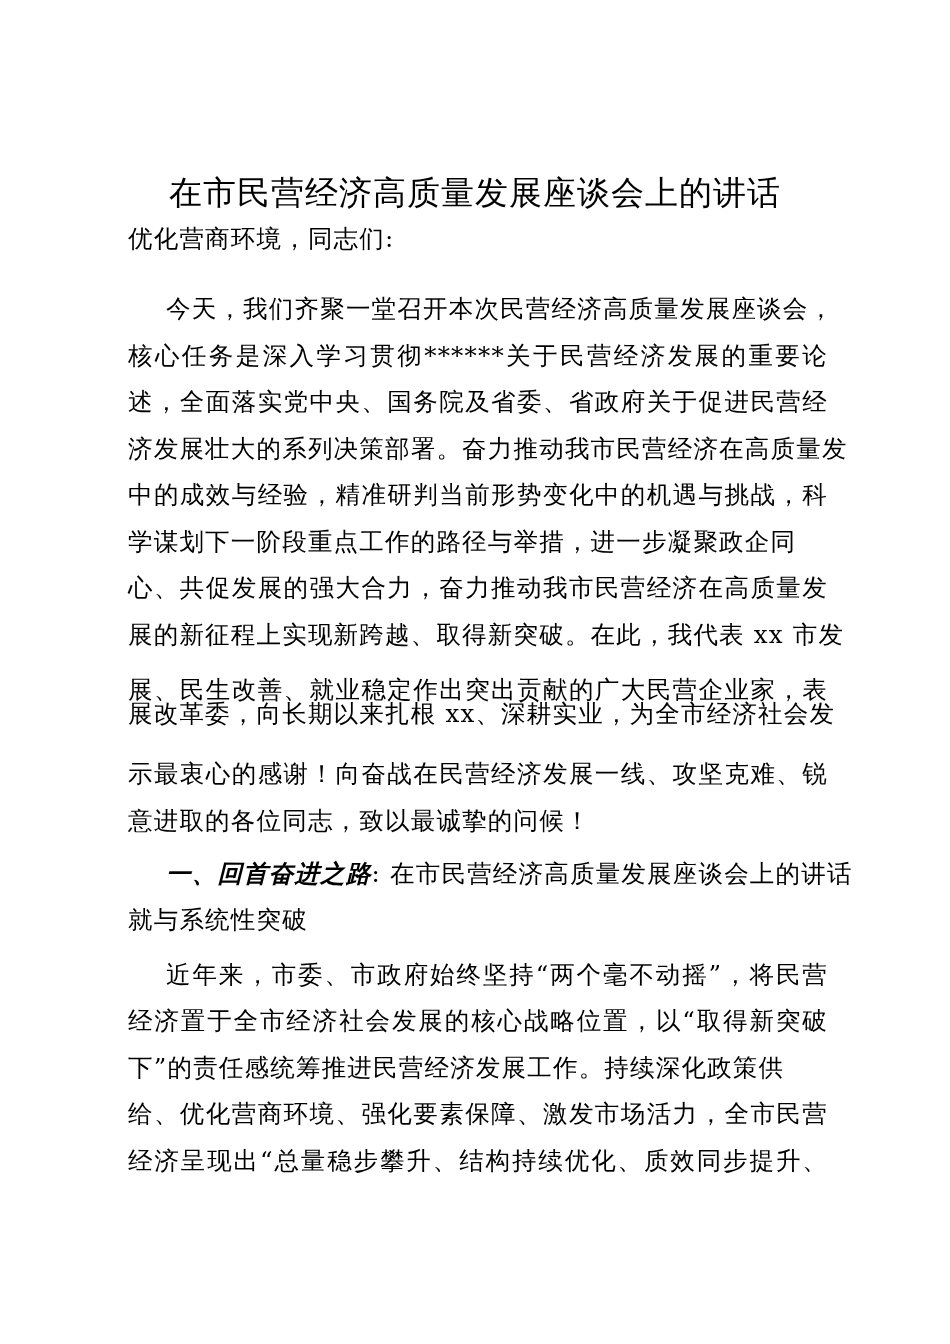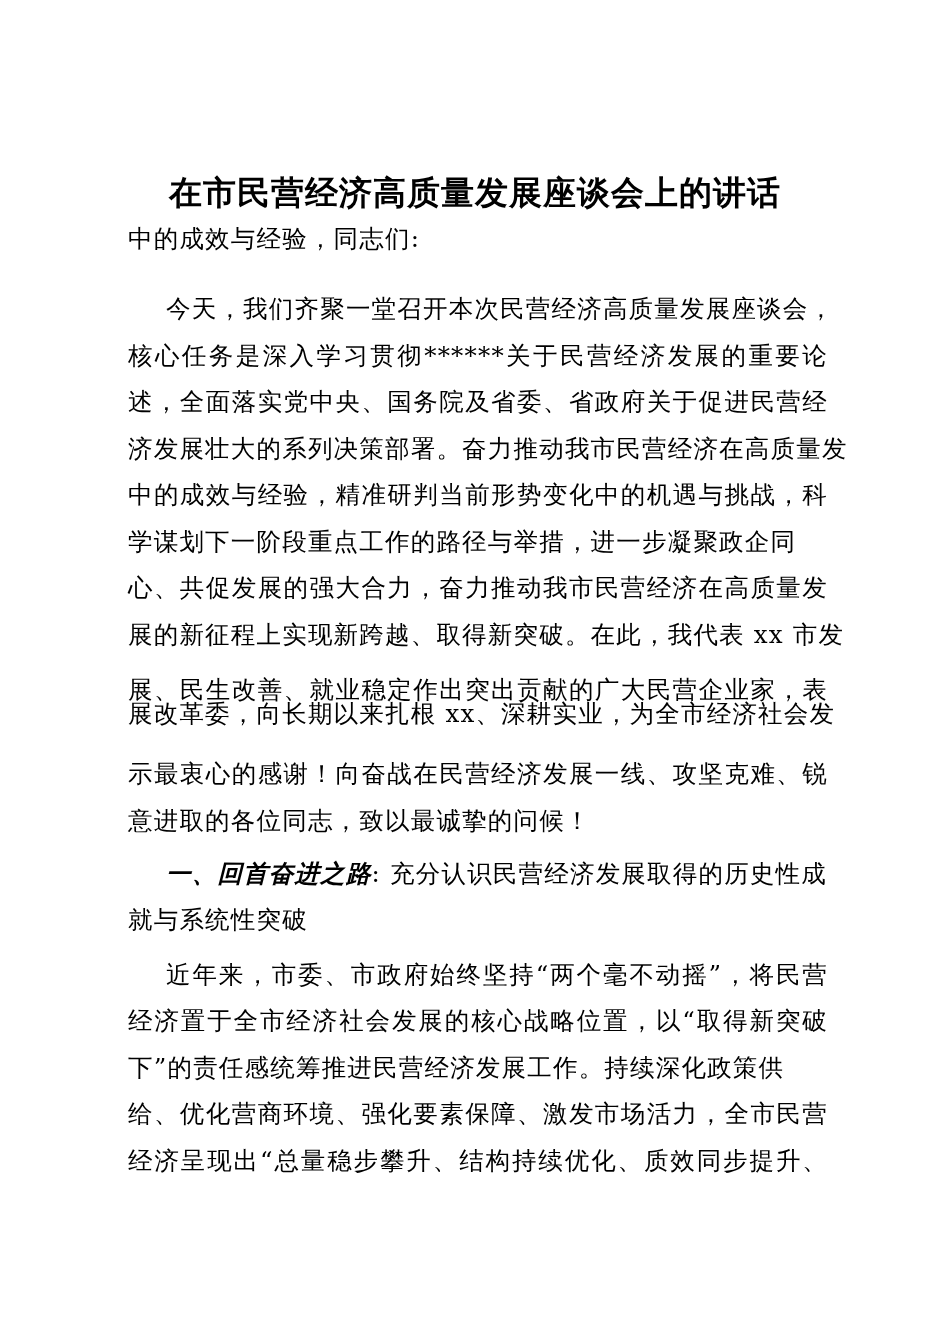--- a/index.html
+++ b/index.html
@@ -1,52 +1,52 @@
 <!DOCTYPE html>
 <html><head>
   <meta charset="utf-8">
   <style>
     html, body { margin: 0; padding: 0; background: #ffffff; }
     body { width: 950px; height: 1344px; position: relative; overflow: hidden;
            font-family: "DejaVu Serif", "Liberation Serif", serif; color: #000; }
     .page { position: absolute; left: 0; top: 0; width: 950px; height: 1344px; background: #fff; }
     .title { position: absolute; left: 0; top: 168px; width: 950px; text-align: center;
-             font-family: "DejaVu Sans", "Liberation Sans", sans-serif; font-weight: bold;
+             font-family: "DejaVu Sans", "Liberation Sans", sans-serif; font-weight: normal;
              font-size: 33px; letter-spacing: 1px; line-height: 50px; }
     .line { position: absolute; left: 128px; width: 700px; font-size: 24.5px; line-height: 36px;
             white-space: nowrap; letter-spacing: 1.2px; }
     .line.justify { text-align: justify; text-align-last: justify; }
     .indent { left: 166px; width: 662px; }
     .bold { font-weight: bold; font-family: "DejaVu Sans", "Liberation Sans", sans-serif; font-style: italic; }
   </style>
 </head>
 <body>
 
 <div class="page">
   <div class="title">在市民营经济高质量发展座谈会上的讲话</div>
 
-  <div class="line" style="top:221px">中的成效与经验，同志们:</div>
+  <div class="line" style="top:221px">优化营商环境，同志们:</div>
 
   <div>
     <div class="line justify indent" style="top:291px">今天，我们齐聚一堂召开本次民营经济高质量发展座谈会，</div>
     <div class="line justify" style="top:338px">核心任务是深入学习贯彻******关于民营经济发展的重要论</div>
     <div class="line justify" style="top:384px">述，全面落实党中央、国务院及省委、省政府关于促进民营经</div>
     <div class="line justify" style="top:431px">济发展壮大的系列决策部署。奋力推动我市民营经济在高质量发</div>
     <div class="line justify" style="top:477px">中的成效与经验，精准研判当前形势变化中的机遇与挑战，科</div>
     <div class="line" style="top:524px">学谋划下一阶段重点工作的路径与举措，进一步凝聚政企同</div>
     <div class="line justify" style="top:570px">心、共促发展的强大合力，奋力推动我市民营经济在高质量发</div>
     <div class="line justify" style="top:617px">展的新征程上实现新跨越、取得新突破。在此，我代表 xx 市发</div>
     <div class="line justify" style="top:696px">展改革委，向长期以来扎根 xx、深耕实业，为全市经济社会发</div>
     <div class="line justify" style="top:672px">展、民生改善、就业稳定作出突出贡献的广大民营企业家，表</div>
     <div class="line justify" style="top:756px">示最衷心的感谢！向奋战在民营经济发展一线、攻坚克难、锐</div>
     <div class="line" style="top:803px">意进取的各位同志，致以最诚挚的问候！</div>
   </div>
 
   <div>
-    <div class="line indent" style="top:856px"><span class="bold">一、回首奋进之路</span><span>: 充分认识民营经济发展取得的历史性成</span></div>
+    <div class="line indent" style="top:856px"><span class="bold">一、回首奋进之路</span><span>: 在市民营经济高质量发展座谈会上的讲话</span></div>
     <div class="line" style="top:902px">就与系统性突破</div>
   </div>
 
   <div>
     <div class="line justify indent" style="top:957px">近年来，市委、市政府始终坚持“两个毫不动摇”，将民营</div>
     <div class="line justify" style="top:1003px">经济置于全市经济社会发展的核心战略位置，以“取得新突破</div>
     <div class="line" style="top:1050px">下”的责任感统筹推进民营经济发展工作。持续深化政策供</div>
     <div class="line justify" style="top:1096px">给、优化营商环境、强化要素保障、激发市场活力，全市民营</div>
     <div class="line justify" style="top:1143px">经济呈现出“总量稳步攀升、结构持续优化、质效同步提升、</div>
   </div>

